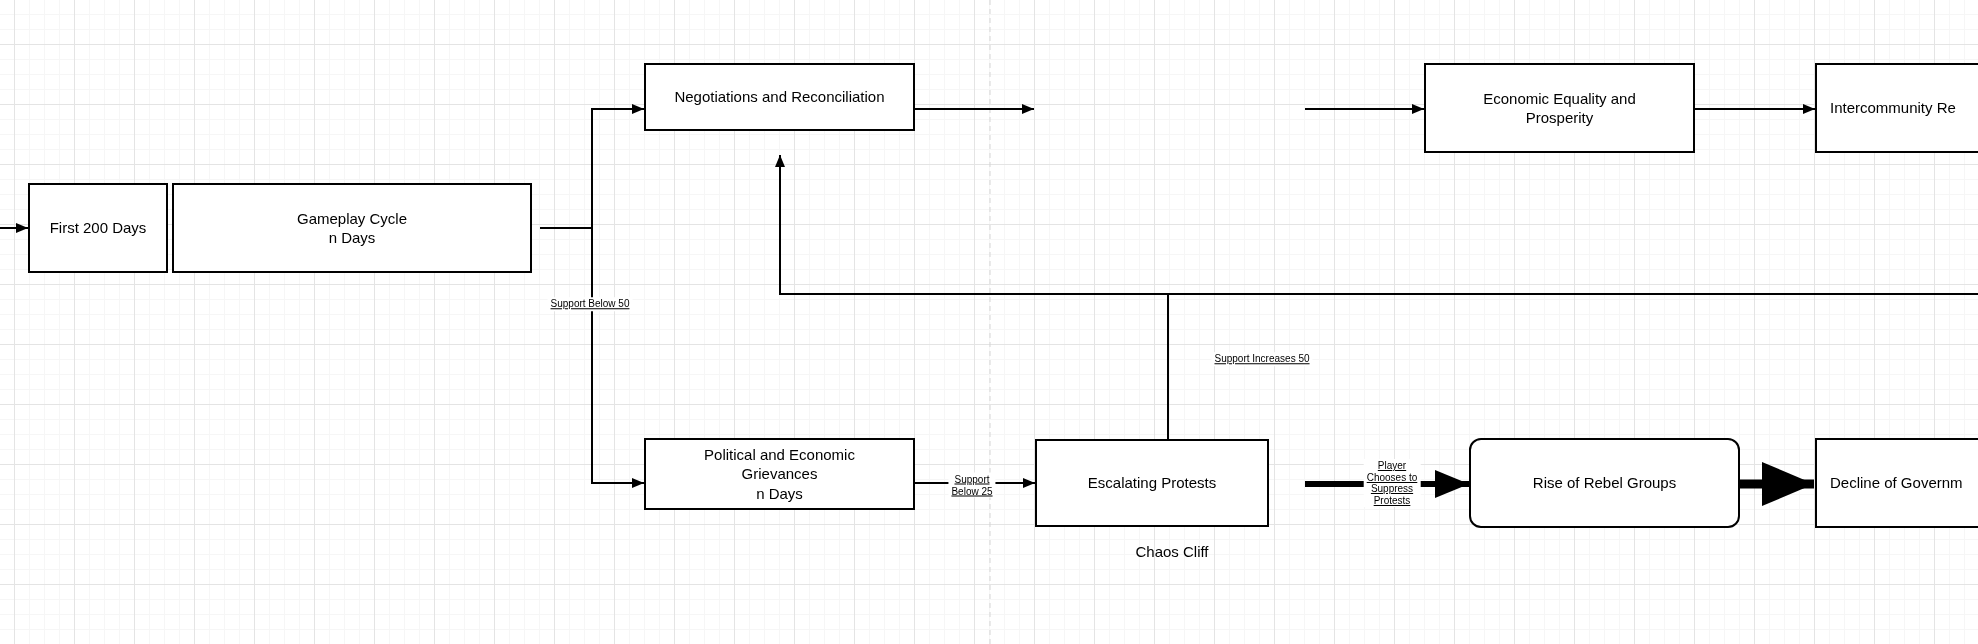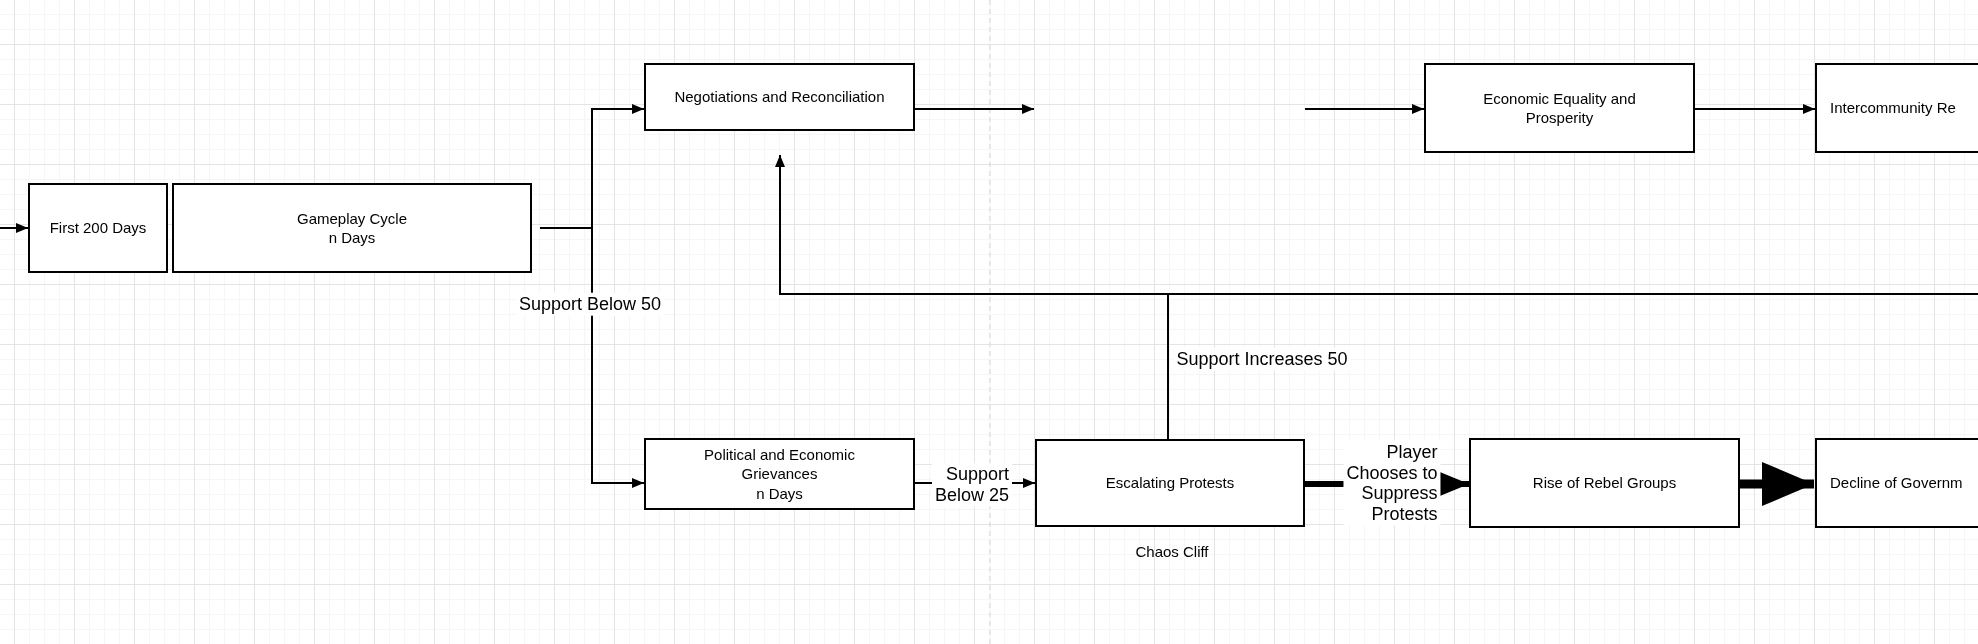--- a/index.html
+++ b/index.html
@@ -48,34 +48,35 @@
   }
 
   
   #n-first        { left: 28px;   top: 183px; width: 140px; height: 90px; }
   #n-gameplay     { left: 172px;  top: 183px; width: 360px; height: 90px; }
   #n-negotiations { left: 644px;  top: 63px;  width: 271px; height: 68px; }
   #n-reforms      { left: 1034px; top: 63px;  width: 271px; height: 90px; }
   #n-economic     { left: 1424px; top: 63px;  width: 271px; height: 90px; }
   #n-intercommunity { left: 1815px; top: 63px; width: 271px; height: 90px; }
   #n-grievances   { left: 644px;  top: 438px; width: 271px; height: 72px; }
-  #n-escalating   { left: 1035px; top: 439px; width: 270px; height: 88px; }
-  #n-rise         { left: 1469px; top: 438px; width: 271px; height: 90px; }
+  #n-escalating   { left: 1035px; top: 439px; width: 234px; height: 88px; }
+  #n-rise         { left: 1469px; top: 438px; width: 271px; height: 90px; border-radius: 12px; }
   #n-decline      { left: 1815px; top: 438px; width: 271px; height: 90px; }
 
   .edge-label {
     position: absolute;
     transform: translate(-50%, -50%);
     background: #ffffff;
     color: #000000;
-    font-size: 18px;
+    font-size: 10px;
     line-height: 1.15;
-    text-align: right;
+    text-align: center;
     white-space: pre-line;
     padding: 1px 3px;
+    text-decoration: underline;
   }
   #lbl-below50     { left: 590px;  top: 304px; }
   #lbl-increases50 { left: 1238px; top: 359px; margin-left: 24px; }
   #lbl-below25     { left: 972px;  top: 485px; }
   #lbl-player      { left: 1392px; top: 483px; }
 
   .free-text {
     position: absolute;
     transform: translate(-50%, -50%);
     color: #000000;

